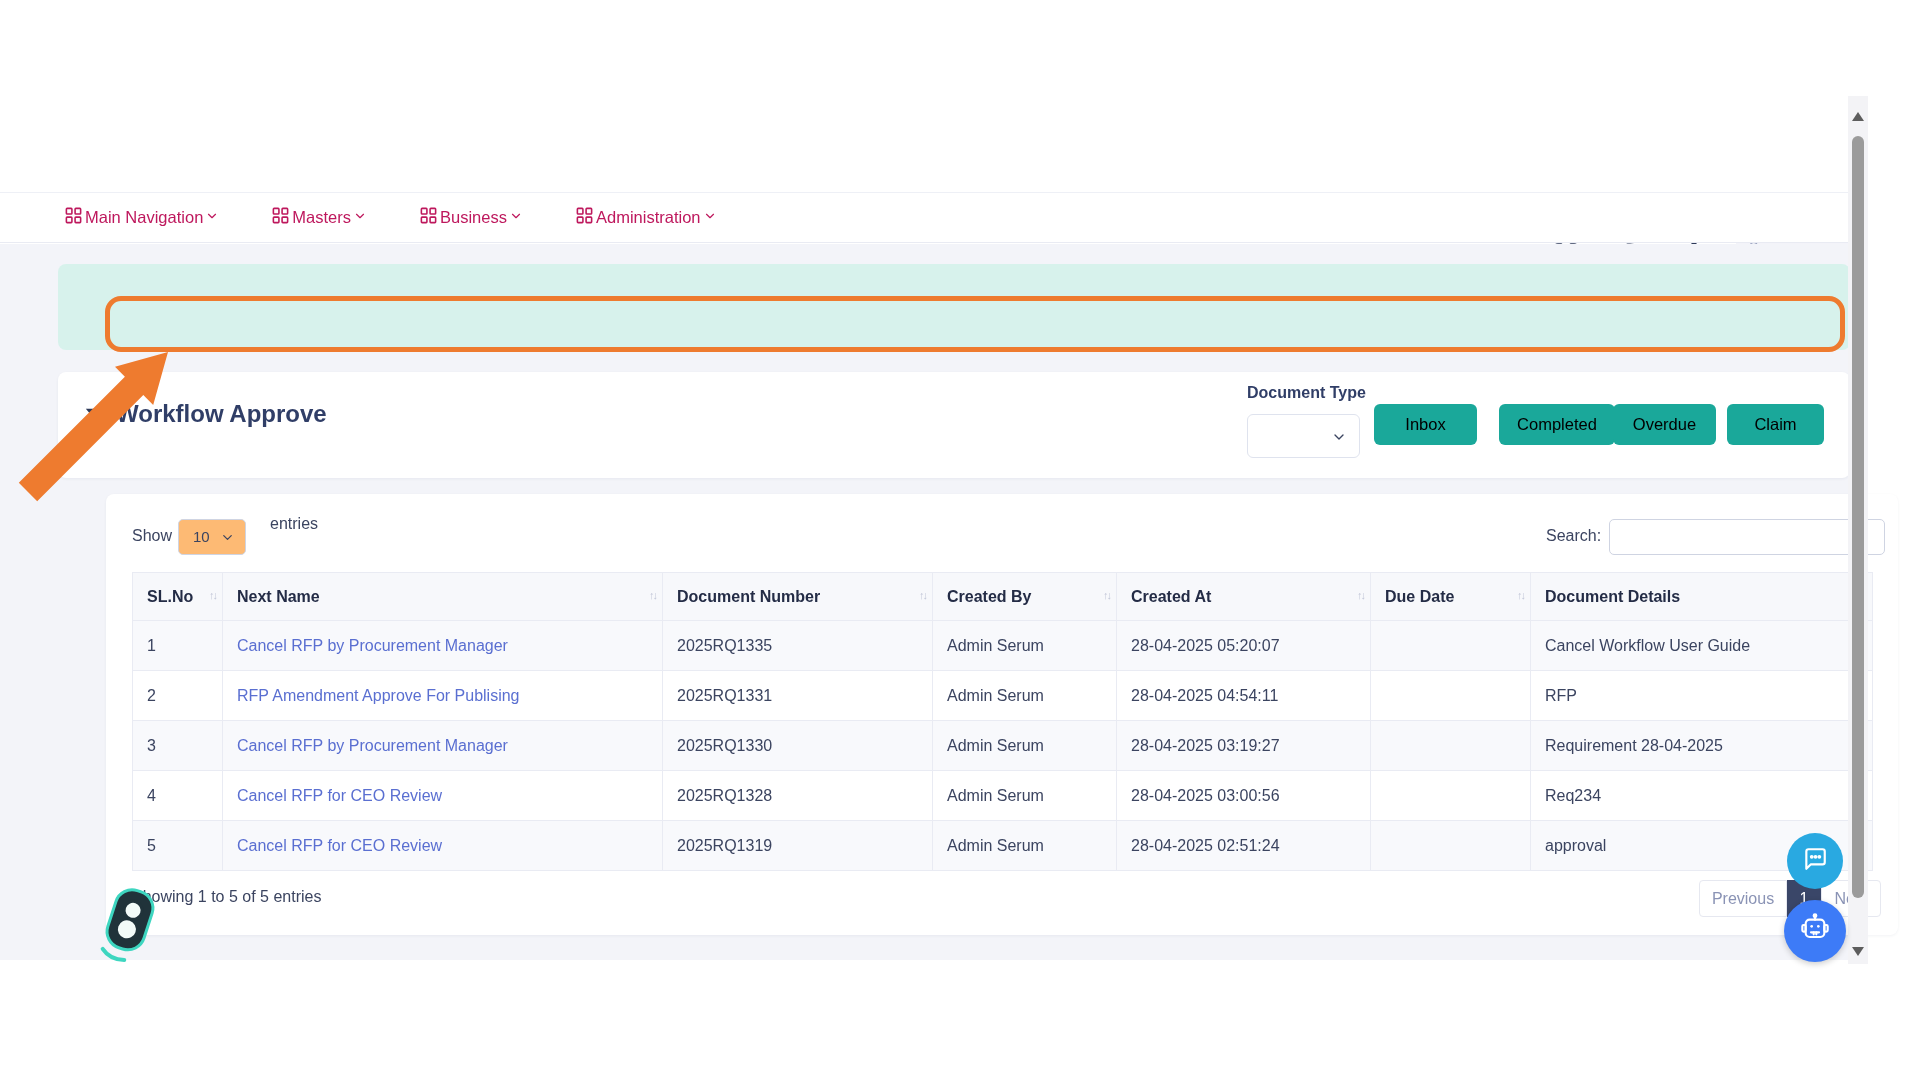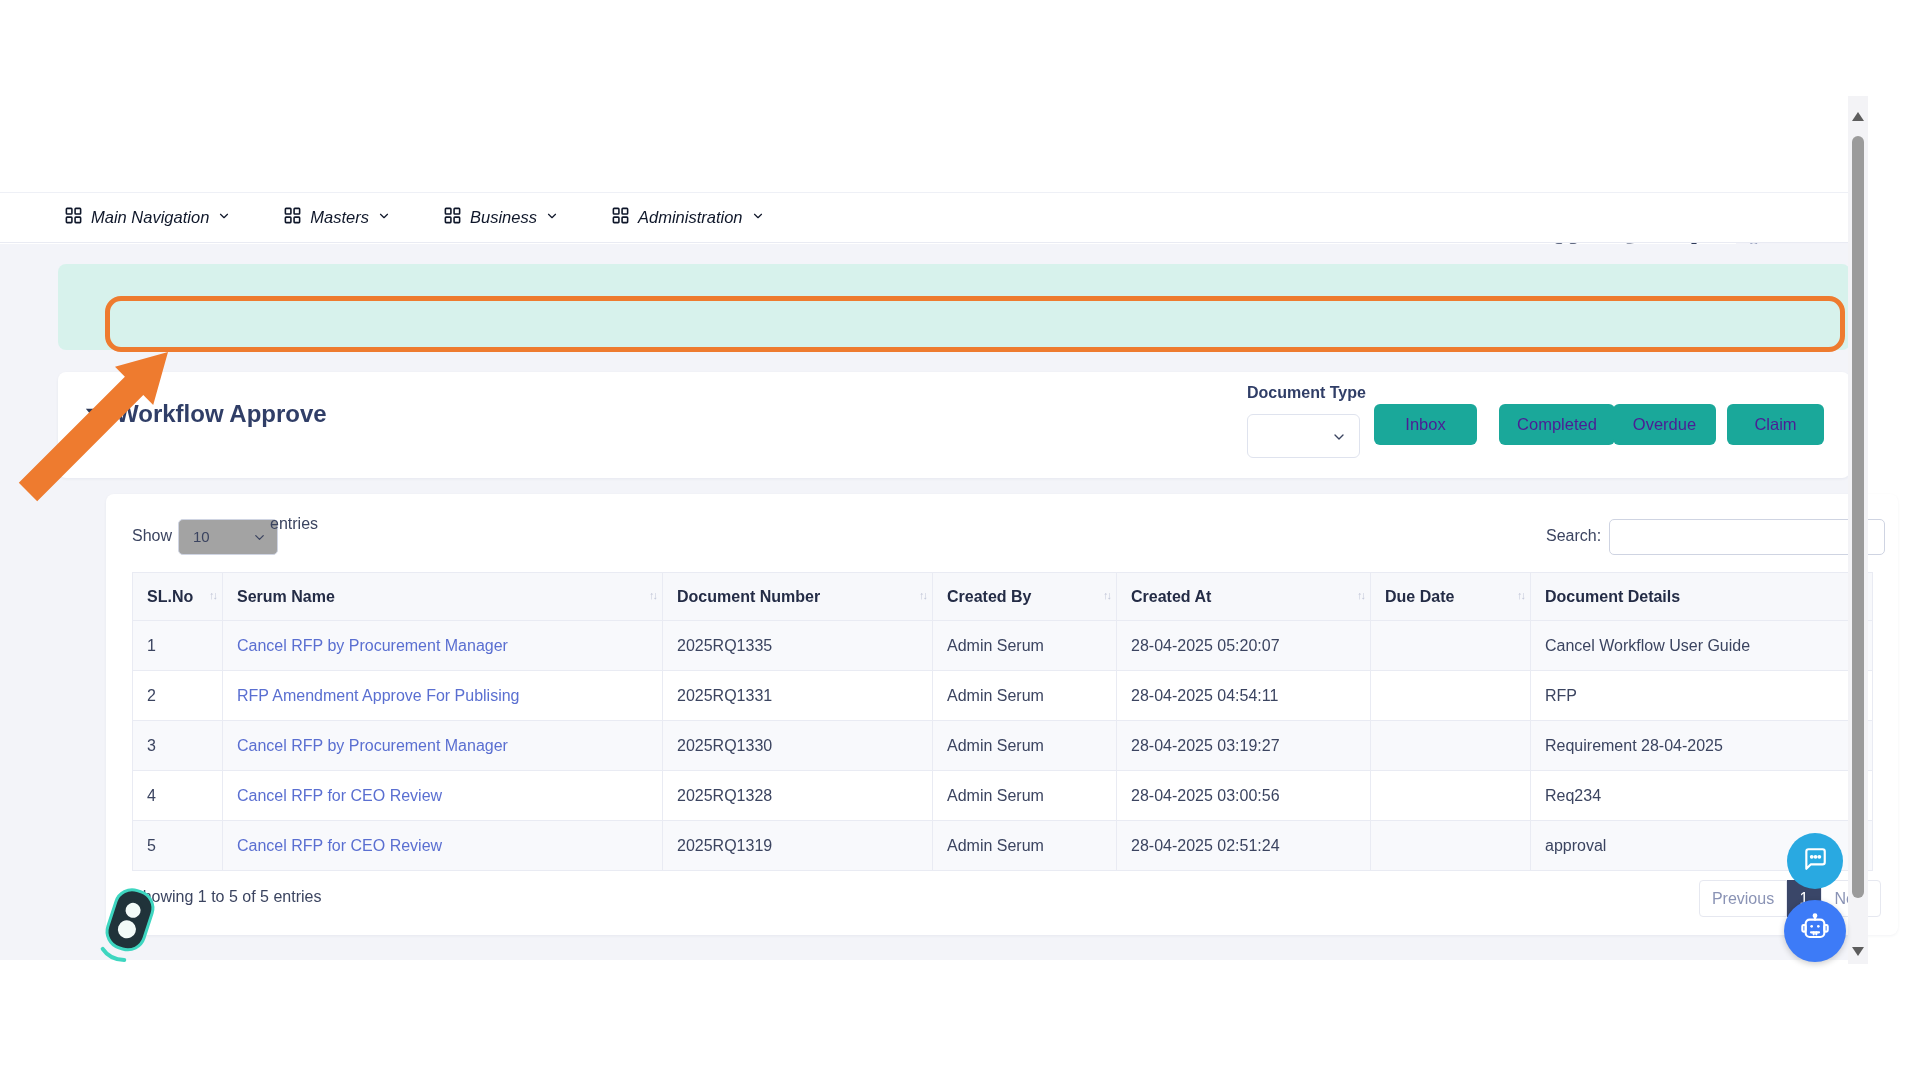--- a/index.html
+++ b/index.html
@@ -12,21 +12,21 @@
   .top-icons { position:absolute; left:1552px; top:130px; display:flex; gap:36px; align-items:center; color:#2e3a59; }
   .icon-btn { position:relative; width:28px; height:28px; cursor:pointer; }
   .icon-btn svg { width:28px; height:28px; }
   .badge { position:absolute; right:-10px; top:-12px; min-width:24px; height:24px; border-radius:12px; background:#ef5b5b; color:#fff; font-size:13px; font-weight:bold; display:flex; align-items:center; justify-content:center; padding:0 5px; }
   .userbox { position:absolute; left:1736px; top:112px; width:130px; height:80px; background:#f3f3f9; padding:16px 0 0 13px; cursor:pointer; }
   .user-name { font-size:16px; font-weight:bold; color:#303e67; }
   .user-role { font-size:14px; color:#9aa3bf; margin-top:5px; }
 
   
   .navbar { position:absolute; left:0; top:192px; width:1868px; height:51px; background:#fff; border-top:1px solid #eef0f6; border-bottom:1px solid #e9ebf3; display:flex; align-items:center; padding-left:64px; gap:52px; }
-  .nav-item { display:flex; align-items:center; gap:8px; color:#0f172a; font-size:16.5px; cursor:pointer;font-style:italic; }
+  .nav-item { display:flex; align-items:center; gap:2px; color:#be185d; font-size:16.5px; cursor:pointer; }
   .nav-item svg { width:19px; height:19px; }
   .nav-item .chev svg { width:14px; height:14px; }
 
   
   .content { position:absolute; left:0; top:244px; width:1868px; height:716px; background:#f3f4f9; }
 
   
   .alert { position:absolute; left:58px; top:264px; width:1792px; height:86px; background:#d7f2ec; border-radius:8px; }
   .alert-icon { position:absolute; left:86px; top:286px; width:24px; height:24px; color:#18a597; }
   .alert-icon svg { width:24px; height:24px; }
@@ -39,30 +39,30 @@
   .arrow-svg { position:absolute; left:18px; top:342px; z-index:41; pointer-events:none; }
 
   
   .wf-card { position:absolute; left:58px; top:372px; width:1792px; height:106px; background:#fff; border-radius:8px; box-shadow:0 1px 3px rgba(40,50,90,.06); }
   .wf-title-icon { position:absolute; left:26px; top:34px; width:22px; height:22px; color:#2e3a59; }
   .wf-title-icon svg { width:22px; height:22px; }
   .wf-title { position:absolute; left:58px; top:28px; font-size:24px; font-weight:bold; color:#303e67; }
   .doc-label { position:absolute; left:1189px; top:12px; font-size:16px; font-weight:bold; color:#303e67; }
   .doc-select { position:absolute; left:1189px; top:42px; width:113px; height:44px; background:#fff; border:1px solid #dfe3ee; border-radius:6px; cursor:pointer; }
   .doc-select svg { position:absolute; right:12px; top:14px; width:16px; height:16px; color:#3b4460; }
-  .wf-btn { position:absolute; top:32px; height:41px; background:#1aa89a; color:#4c1d95; border:none; border-radius:6px; font-size:16.5px; font-family:"Liberation Sans", sans-serif; cursor:pointer; }
+  .wf-btn { position:absolute; top:32px; height:41px; background:#1aa89a; color:#000000; border:none; border-radius:6px; font-size:16.5px; font-family:"Liberation Sans", sans-serif; cursor:pointer; }
   .btn-inbox { left:1316px; width:103px; }
   .btn-completed { left:1429px; width:116px;margin-left:12px; }
   .btn-overdue { left:1555px; width:103px; }
   .btn-claim { left:1669px; width:97px; }
 
   
   .tbl-card { position:absolute; left:58px; top:494px; width:1792px; height:441px; background:#fff; border-radius:8px; box-shadow:0 1px 3px rgba(40,50,90,.06);margin-left:48px; }
   .show-label { position:absolute; left:26px; top:33px; font-size:16px; color:#3b4460; }
-  .size-select { position:absolute; left:72px; top:25px; width:100px; height:36px; border:1px solid #cfd4e2; border-radius:5px; background:#a3a3a3; font-size:15px; color:#3b4460; cursor:pointer;padding-left:48px; }
+  .size-select { position:absolute; left:72px; top:25px; width:68px; height:36px; border:1px solid #cfd4e2; border-radius:5px; background:#fdba74; font-size:15px; color:#3b4460; cursor:pointer;padding-left:48px; }
   .size-select .val { position:absolute; left:14px; top:8px; }
   .size-select svg { position:absolute; right:10px; top:10px; width:15px; height:15px; color:#3b4460; }
   .entries-label { position:absolute; left:164px; top:21px; font-size:16px; color:#3b4460; }
   .search-label { position:absolute; left:1440px; top:33px; font-size:16px; color:#3b4460; }
   .search-input { position:absolute; left:1503px; top:25px; width:276px; height:36px; border:1px solid #cfd4e2; border-radius:5px; font-size:15px; color:#3b4460; padding:0 10px; font-family:"Liberation Sans", sans-serif; }
 
   table.data { position:absolute; left:26px; top:78px; width:1740px; border-collapse:collapse; table-layout:fixed; }
   table.data th, table.data td { border:1px solid #e9ebf3; font-size:16px; text-align:left; overflow:hidden; white-space:nowrap; }
   table.data th { height:48px; background:#f7f8fb; color:#242c46; font-weight:bold; padding:0 14px; position:relative; }
   table.data td { height:50px; color:#3b4460; padding:0 14px; }
@@ -236,21 +236,21 @@
           <col style="width:440px">
           <col style="width:270px">
           <col style="width:184px">
           <col style="width:254px">
           <col style="width:160px">
           <col style="width:342px">
       </colgroup>
       <thead>
         <tr>
           <th><span>SL.No</span><span class="sort">↑↓</span></th>
-          <th><span>Serum Name</span><span class="sort">↑↓</span></th>
+          <th><span>Next Name</span><span class="sort">↑↓</span></th>
           <th><span>Document Number</span><span class="sort">↑↓</span></th>
           <th><span>Created By</span><span class="sort">↑↓</span></th>
           <th><span>Created At</span><span class="sort">↑↓</span></th>
           <th><span>Due Date</span><span class="sort">↑↓</span></th>
           <th><span>Document Details</span><span class="sort">↑↓</span></th>
         </tr>
       </thead>
       <tbody>
 
           <tr>

